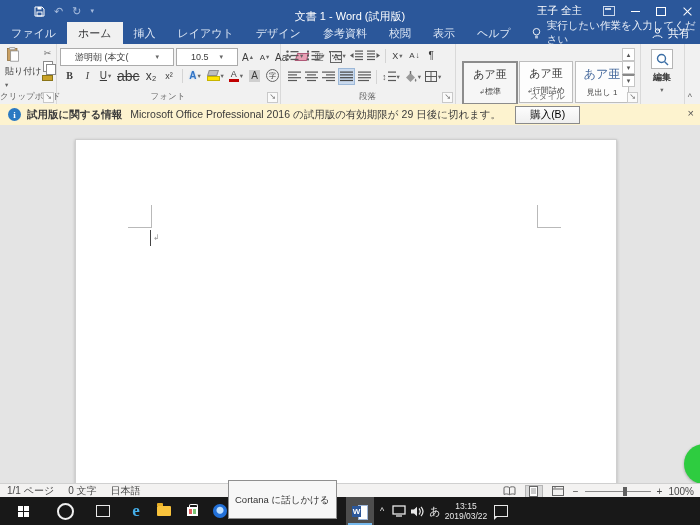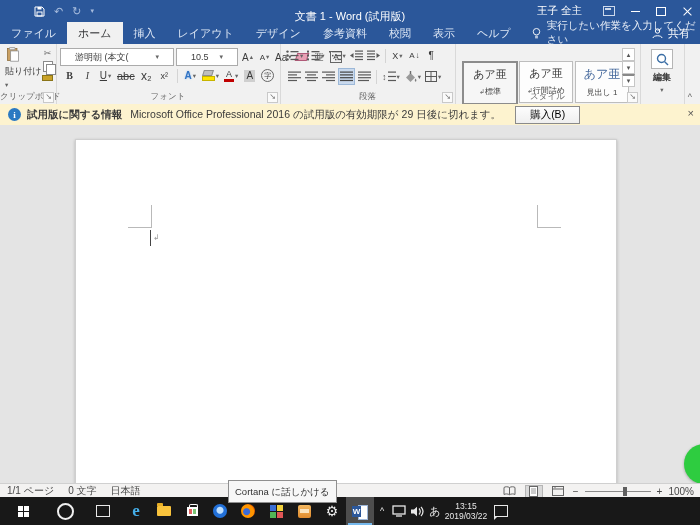--- a/index.html
+++ b/index.html
@@ -39,21 +39,21 @@
   .copyic::after{content:"";position:absolute;left:2px;top:2px;width:8px;height:9px;border:1px solid #8a8a8a;background:#fff;}
   .brushic{width:9px;height:4px;background:#c9a227;border:1px solid #8a7418;}
   .combo{display:inline-flex;align-items:center;height:16px;border:1px solid #ababab;background:#fff;font-size:9px;padding:0 14px;white-space:nowrap;overflow:hidden;}
   .combo .arr{margin-left:auto;color:#666;font-size:7px;padding-left:2px;}
   .rbtn{display:inline-flex;align-items:center;justify-content:center;height:15px;min-width:13px;padding:0 1px;font-size:10px;color:#3b3b3b;gap:1px;}
   .rbtn .arr{font-size:6.5px;color:#666;}
   .rowabs{position:absolute;display:flex;align-items:center;}
   .bold{font-weight:bold;font-family:"Liberation Serif",serif;}
   .ital{font-style:italic;font-family:"Liberation Serif",serif;}
   .und{text-decoration:underline;}
-  .strik{text-decoration:line-through;font-size:11px;}
+  .strik{text-decoration:line-through;font-size:14px;}
   .fxA{color:#3173c4;text-shadow:0 0 2px #9cc3ee;font-weight:bold;}
   .colA{display:flex;flex-direction:column;align-items:center;line-height:9px;}
   .colA .bar{width:10px;height:3px;}
   .bar-red{background:#c00000;}
   .bar-yel{width:11px;height:3px;background:#ffe400;border:1px solid #c7b400;}
   .penbody{width:8px;height:4px;background:#bfbfbf;border:1px solid #8e8e8e;transform:skewX(-18deg);}
   .eraser{width:10px;height:6px;background:#e8a0b4;border:1px solid #b05a78;transform:skewX(-18deg);}
   .shadeA{background:#cfcfcf;padding:0 2px;line-height:12px;}
   .encl{width:11px;height:11px;border:1px solid #666;border-radius:50%;font-size:7px;line-height:11px;text-align:center;}
   .boxA{border:1px solid #666;font-size:8px;line-height:10px;padding:0 2px;}
@@ -89,21 +89,21 @@
   
   .statusbar{position:absolute;left:0;top:483px;width:700px;height:14px;background:#f3f2f1;border-top:1px solid #d0d0d0;font-size:10px;color:#474747;display:flex;align-items:center;}
   .statusbar .it{margin-left:14px;white-space:nowrap;}
   .statusbar .it:first-child{margin-left:7px;}
   .sright{position:absolute;right:6px;top:0;height:14px;display:flex;align-items:center;gap:6px;}
   .viewbtn{display:flex;align-items:center;justify-content:center;width:18px;height:13px;}
   .viewbtn.sel{background:#dadada;border:1px solid #b5b5b5;box-sizing:border-box;}
   .ztrack{position:relative;width:66px;height:13px;}
   .ztrack .line{position:absolute;left:0;right:0;top:6px;height:1px;background:#8a8a8a;}
   .ztrack .thumb{position:absolute;left:38px;top:2px;width:4px;height:9px;background:#5f5f5f;}
-  .tooltip{position:absolute;left:228px;top:480px;height:13px;padding:4px 6px;background:#f7f7f7;border:1px solid #8f8f8f;font-size:9.5px;color:#333;line-height:13px;z-index:30;white-space:nowrap;}
+  .tooltip{position:absolute;left:228px;top:480px;height:13px;padding:12px 6px;background:#f7f7f7;border:1px solid #8f8f8f;font-size:9.5px;color:#333;line-height:13px;z-index:30;white-space:nowrap;}
   
   .taskbar{position:absolute;left:0;top:497px;width:700px;height:28px;background:#181818;color:#e8e8e8;display:flex;align-items:stretch;}
   .startbtn{width:46px;display:flex;align-items:center;justify-content:center;}
   .winlogo{display:grid;grid-template-columns:5px 5px;grid-template-rows:5px 5px;gap:1px;}
   .winlogo i{background:#fff;}
   .searchbox{width:196px;background:#fff;border:1px solid #6d6d6d;display:flex;align-items:center;gap:7px;padding:0 8px;box-sizing:border-box;color:#4d4d4d;font-size:10.5px;}
   .tbtn{width:38px;display:flex;align-items:center;justify-content:center;}
   .cortana-o{width:13px;height:13px;border:2px solid #f0f0f0;border-radius:50%;}
   .tvic{width:12px;height:10px;border:1.5px solid #e8e8e8;position:relative;}
   .appbtn{width:28px;display:flex;align-items:center;justify-content:center;position:relative;}

